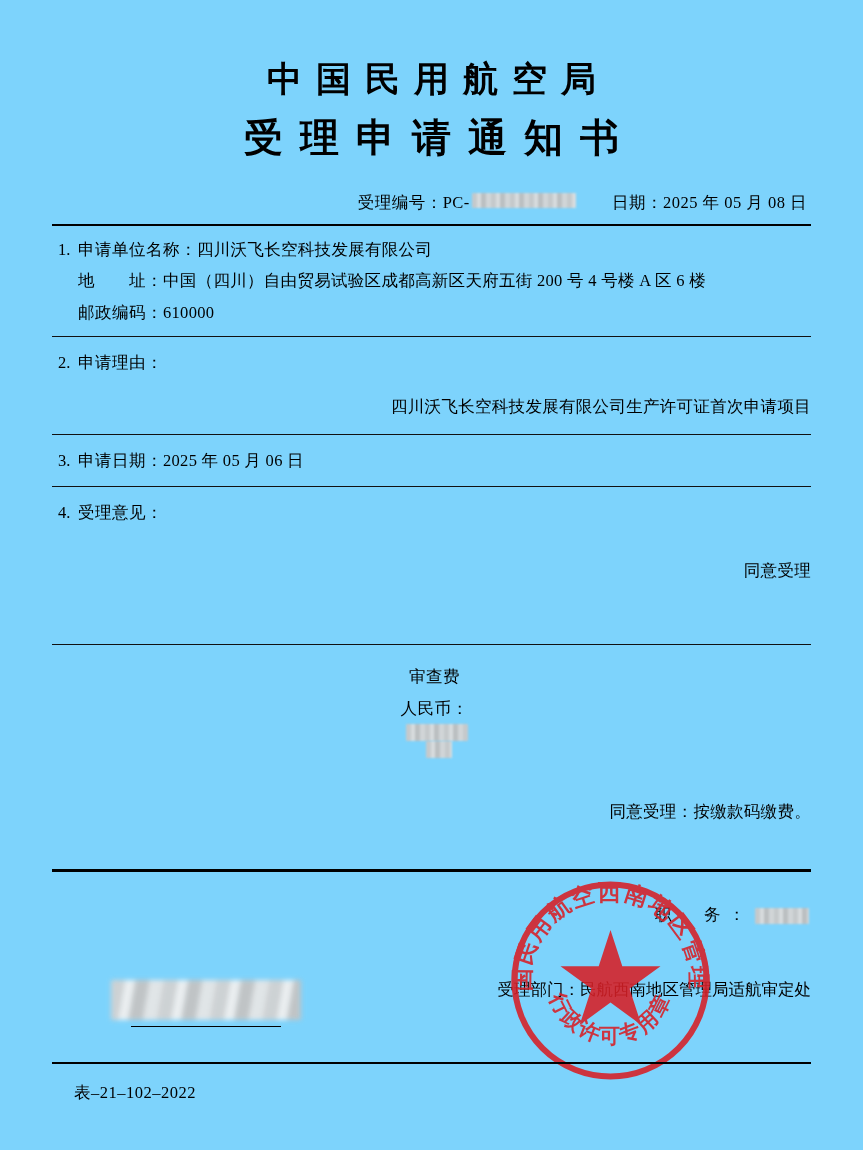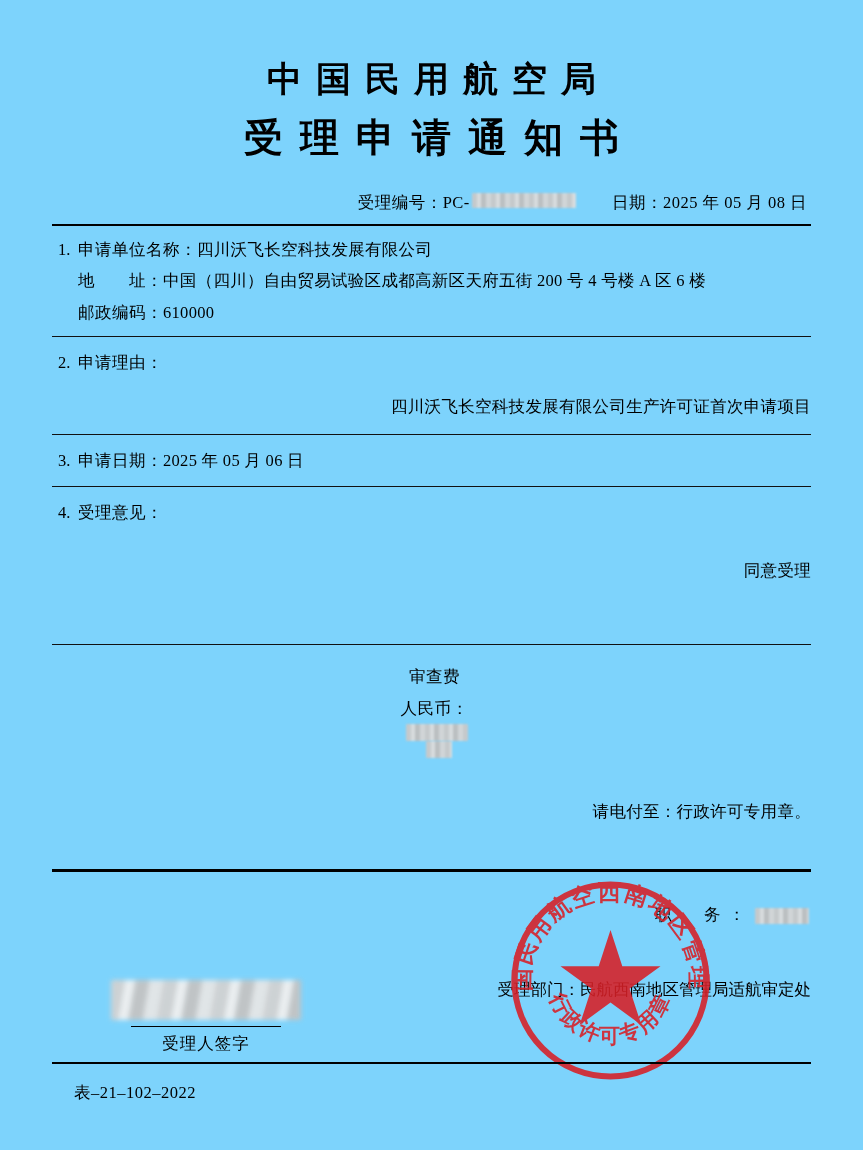--- a/index.html
+++ b/index.html
@@ -247,21 +247,21 @@
   <div class="rule thin"></div>
 
   <div class="section" style="padding-top:16px;padding-bottom:6px;">
     <div class="fee-line" style="padding-left:6px;flex-direction:column;">
       <span>审查费</span>
       <span class="fee-gap"></span>
       <span>人民币：</span>
       <span class="redact money1"></span>
       <span class="redact money2"></span>
     </div>
-    <div class="body-text" style="padding-left:6px;margin-top:38px;">请电付至：行政许可专用章。</div>
+    <div class="body-text" style="padding-left:6px;margin-top:38px;">同意受理：按缴款码缴费。</div>
   </div>
 
   <div style="height:36px;"></div>
   <div class="rule"></div>
 
   <div class="sig-area">
 
     <div class="sig-right">
       <div class="row">
         <span class="sp-post">职　务：</span><span class="redact post"></span>
@@ -284,21 +284,20 @@
         </text>
         <text font-family="'Liberation Serif', serif" font-size="21" font-weight="bold" fill="#d81f26" letter-spacing="2">
           <textPath href="#arcBottom" startOffset="50%" text-anchor="middle">行政许可专用章</textPath>
         </text>
       </svg>
     </div>
 
     <div class="sig-left">
       <span class="redact sign"></span>
       <div class="sig-underline"></div>
-      <div class="sig-caption">受理人签字</div>
     </div>
 
   </div>
 
   <div class="footer-rule" style="position:absolute;left:0;right:0;top:1062px;"></div>
   <div class="footer" style="position:absolute;left:16px;top:1068px;">
     <span>表–21–102–2022</span>
   </div>
 
 </div>

